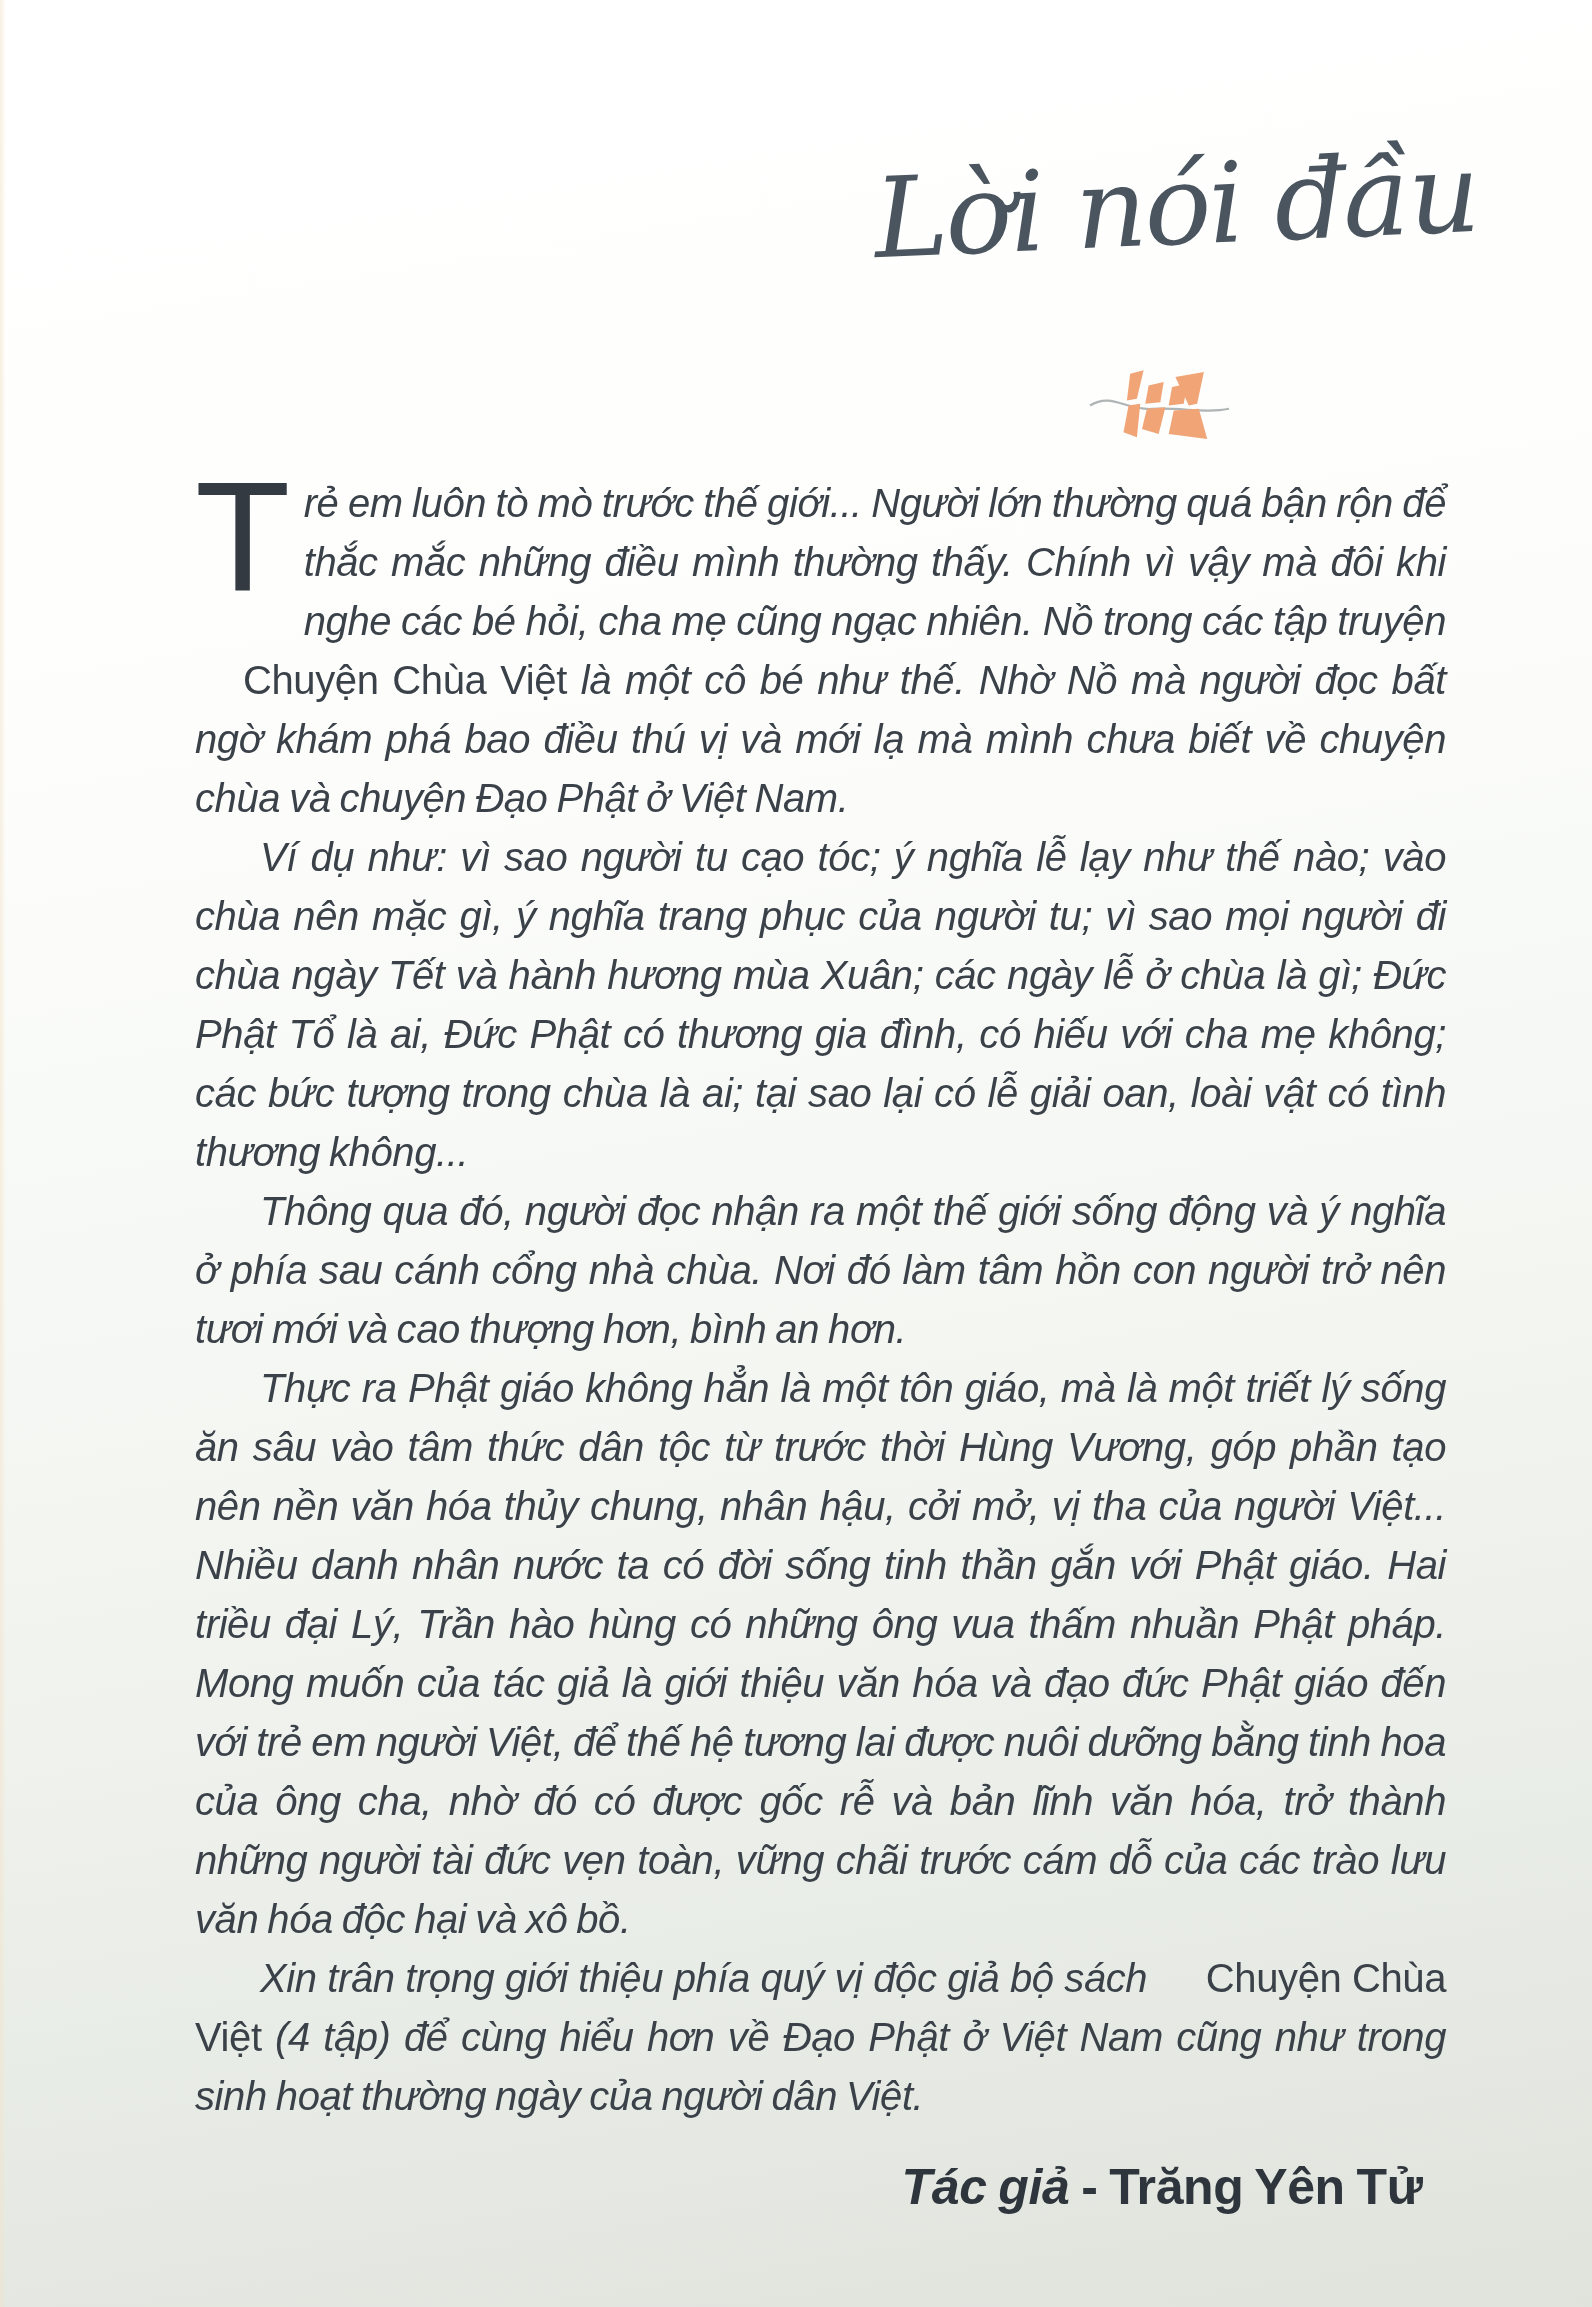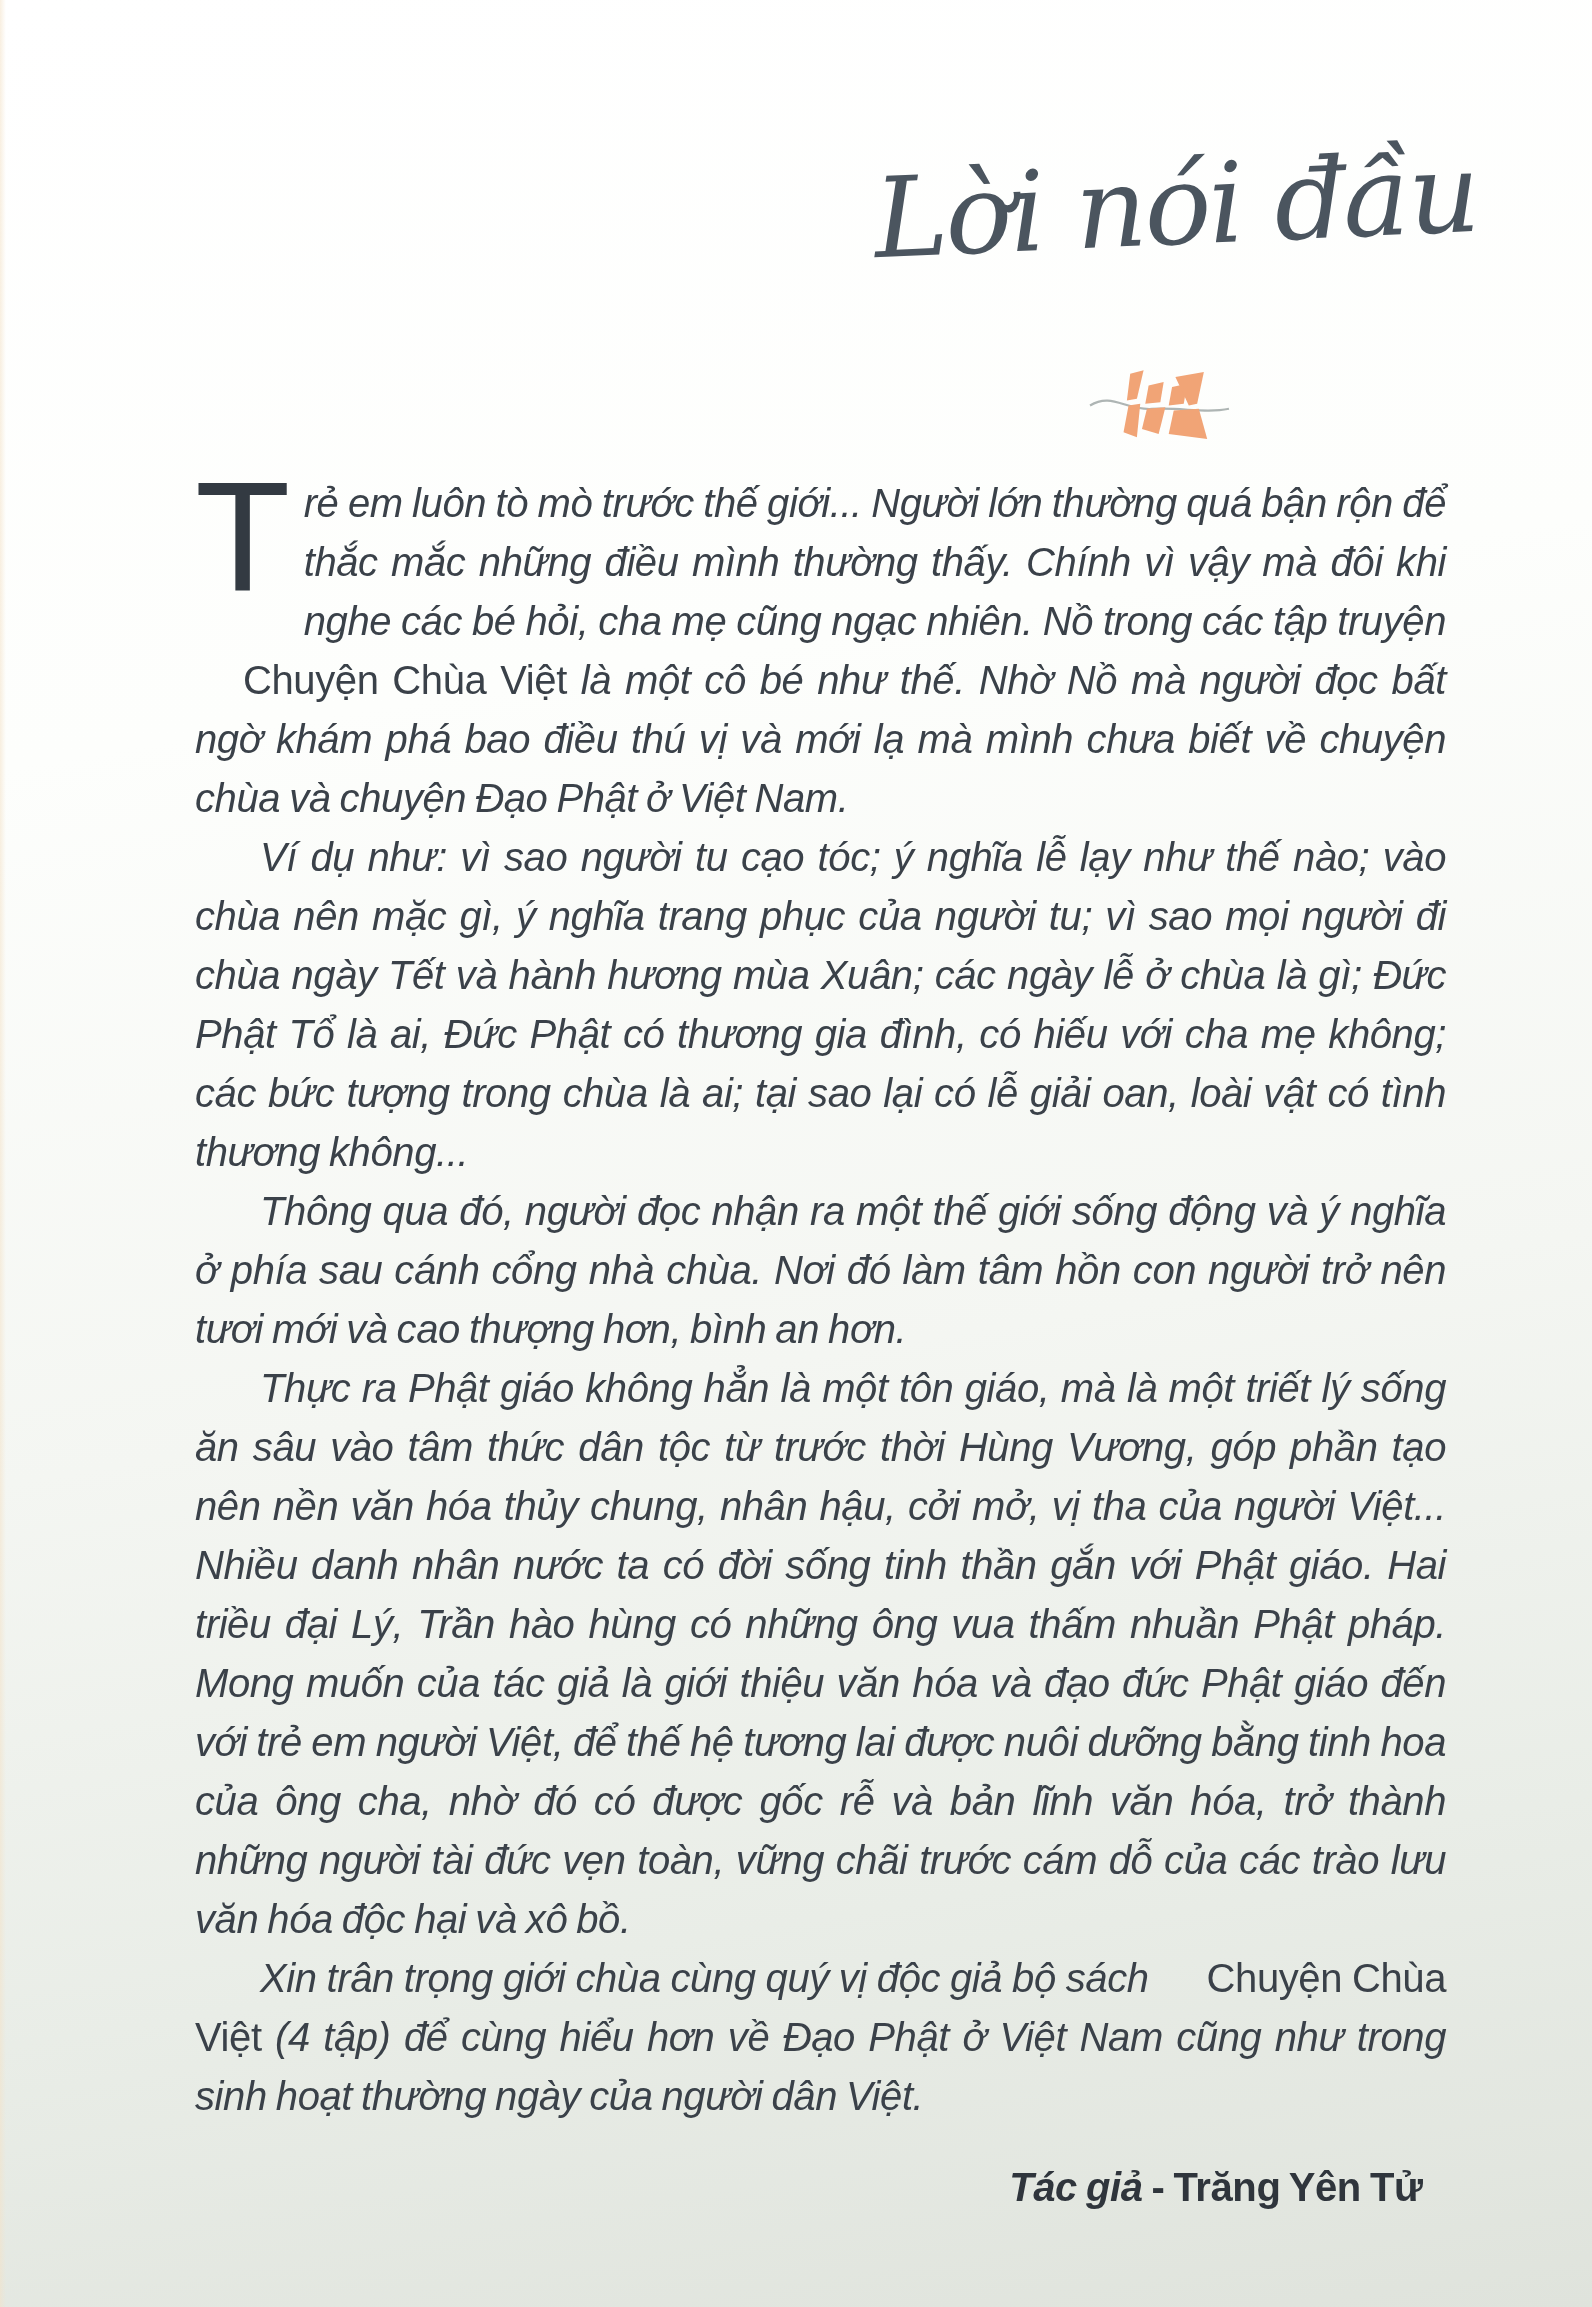--- a/index.html
+++ b/index.html
@@ -55,21 +55,21 @@
     line-height:116px;
     padding:5px 13.4px 0 0;
     color:#333a42;
     letter-spacing:0;
   }
   
   .signature{
     margin-top:32px;
     text-align:right;
     padding-right:23.5px;
-    font-size:40px;
+    font-size:50px;
     font-weight:bold;
     color:#2f353c;
     letter-spacing:-0.4px;
   }
   .sig-label{font-style:italic;}
   .sig-name{font-style:normal;}
 </style>
 </head>
 <body>
 
@@ -95,21 +95,21 @@
     <p class="para first">
       <span class="dropcap">T</span><span><span class="italic">rẻ em luôn tò mò trước thế giới... Người lớn thường quá bận rộn để thắc mắc những điều mình thường thấy. Chính vì vậy mà đôi khi nghe các bé hỏi, cha mẹ cũng ngạc nhiên. Nồ trong các tập truyện </span><span class="upright">Chuyện Chùa Việt</span><span class="italic"> là một cô bé như thế. Nhờ Nồ mà người đọc bất ngờ khám phá bao điều thú vị và mới lạ mà mình chưa biết về chuyện chùa và chuyện Đạo Phật ở Việt Nam.</span></span>
     </p>
 
     <p class="para"><span class="italic">Ví dụ như: vì sao người tu cạo tóc; ý nghĩa lễ lạy như thế nào; vào chùa nên mặc gì, ý nghĩa trang phục của người tu; vì sao mọi người đi chùa ngày Tết và hành hương mùa Xuân; các ngày lễ ở chùa là gì; Đức Phật Tổ là ai, Đức Phật có thương gia đình, có hiếu với cha mẹ không; các bức tượng trong chùa là ai; tại sao lại có lễ giải oan, loài vật có tình thương không...</span></p>
 
     <p class="para"><span class="italic">Thông qua đó, người đọc nhận ra một thế giới sống động và ý nghĩa ở phía sau cánh cổng nhà chùa. Nơi đó làm tâm hồn con người trở nên tươi mới và cao thượng hơn, bình an hơn.</span></p>
 
     <p class="para"><span class="italic">Thực ra Phật giáo không hẳn là một tôn giáo, mà là một triết lý sống ăn sâu vào tâm thức dân tộc từ trước thời Hùng Vương, góp phần tạo nên nền văn hóa thủy chung, nhân hậu, cởi mở, vị tha của người Việt... Nhiều danh nhân nước ta có đời sống tinh thần gắn với Phật giáo. Hai triều đại Lý, Trần hào hùng có những ông vua thấm nhuần Phật pháp. Mong muốn của tác giả là giới thiệu văn hóa và đạo đức Phật giáo đến với trẻ em người Việt, để thế hệ tương lai được nuôi dưỡng bằng tinh hoa của ông cha, nhờ đó có được gốc rễ và bản lĩnh văn hóa, trở thành những người tài đức vẹn toàn, vững chãi trước cám dỗ của các trào lưu văn hóa độc hại và xô bồ.</span></p>
 
-    <p class="para"><span class="italic">Xin trân trọng giới chùa cùng quý vị độc giả bộ sách </span><span class="upright">Chuyện Chùa Việt</span><span class="italic"> (4 tập) để cùng hiểu hơn về Đạo Phật ở Việt Nam cũng như trong sinh hoạt thường ngày của người dân Việt.</span></p>
+    <p class="para"><span class="italic">Xin trân trọng giới thiệu phía quý vị độc giả bộ sách </span><span class="upright">Chuyện Chùa Việt</span><span class="italic"> (4 tập) để cùng hiểu hơn về Đạo Phật ở Việt Nam cũng như trong sinh hoạt thường ngày của người dân Việt.</span></p>
 
     <div class="signature">
       <span class="sig-label">Tác giả</span><span> - </span><span class="sig-name">Trăng Yên Tử</span>
     </div>
 
   </div>
 </div>
 
 
 </body></html>

